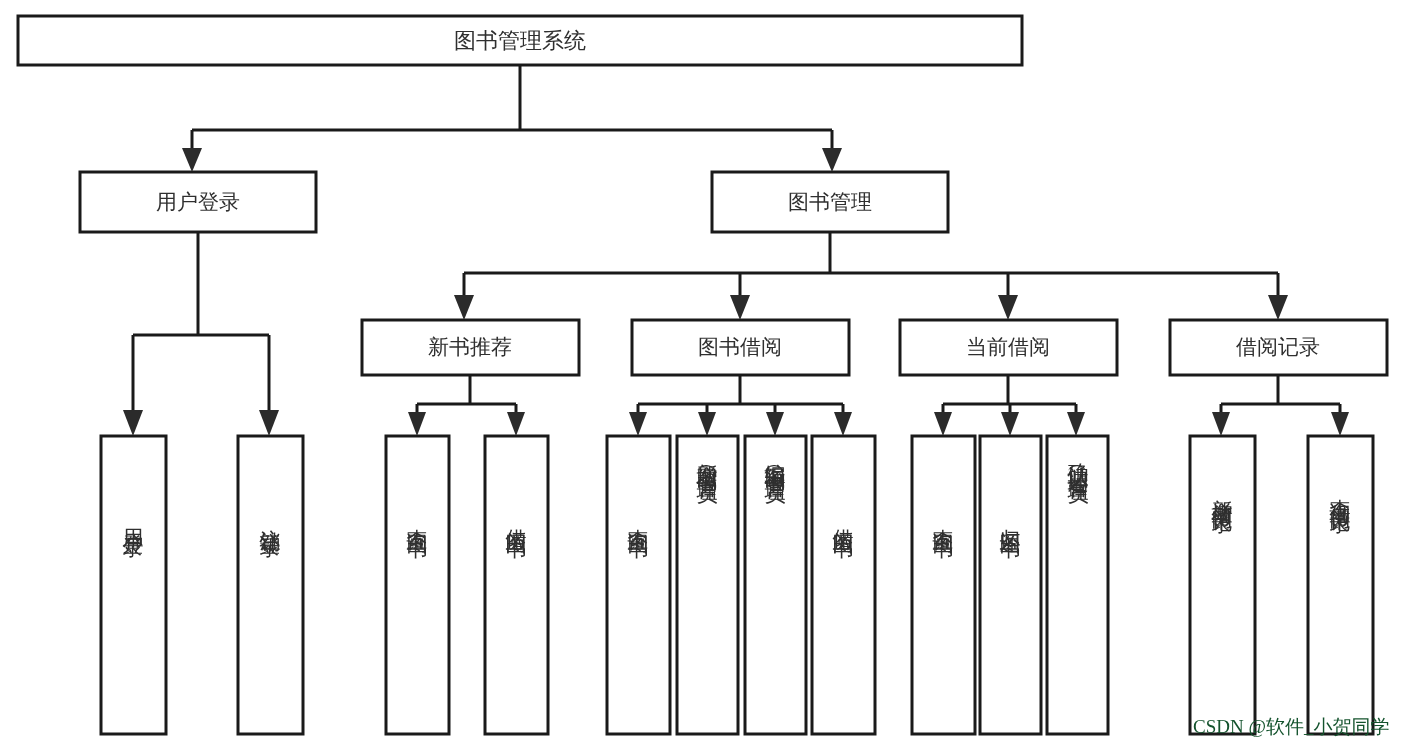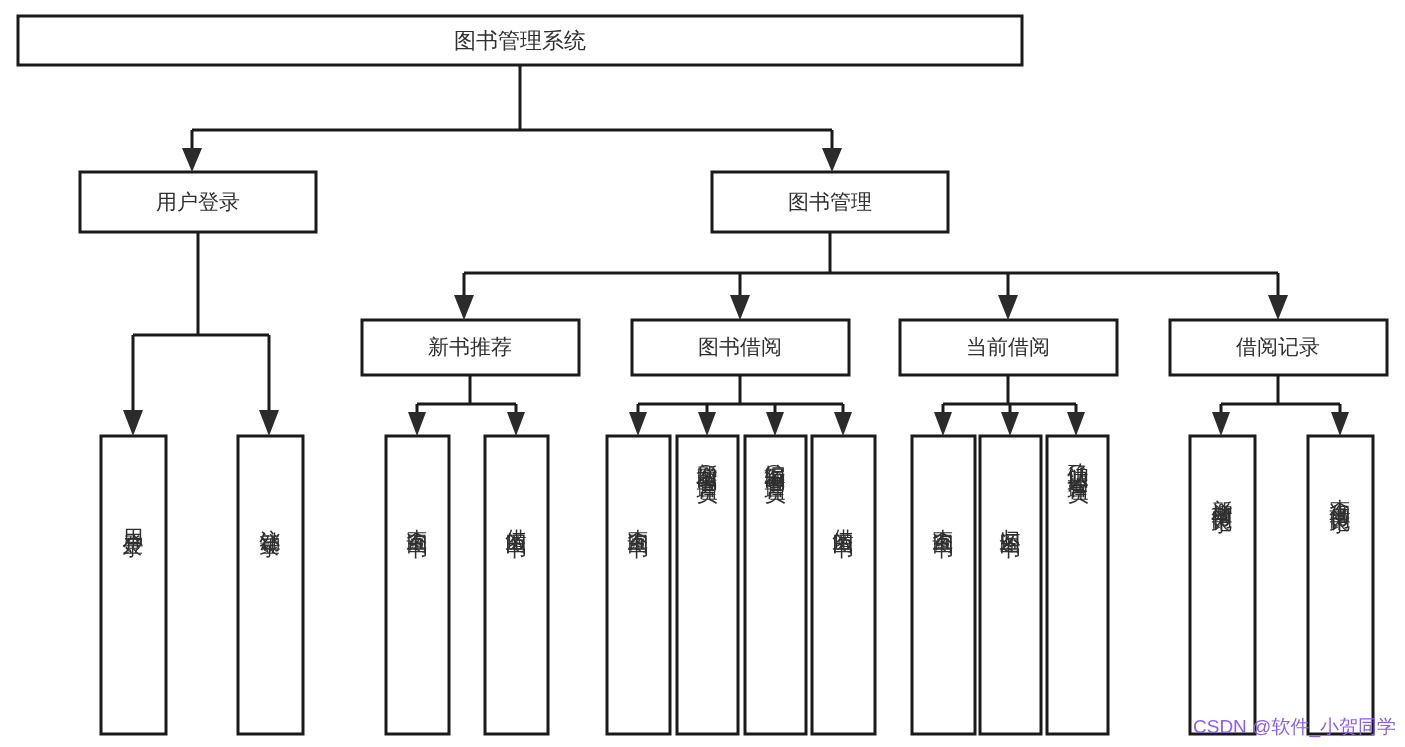--- a/index.html
+++ b/index.html
@@ -67,23 +67,23 @@
     letter-spacing: 3px;
     color: #2f2f2f;
     white-space: nowrap;
     pointer-events: none;
     transform: translateX(-50%);
   }
   .watermark {
     position: absolute;
     left: 1193px;
     top: 714px;
-    font-family: Liberation Sans, sans-serif;
+    font-family: Liberation Serif, serif;
     font-size: 19px;
-    color: #8b5cf6;
+    color: #14532d;
     white-space: nowrap;
     letter-spacing: 0px;
   }
 </style>
 </head>
 <body>
 
 <div id="diagram-root">
 
   <svg class="flow" viewBox="0 0 1405 747">

